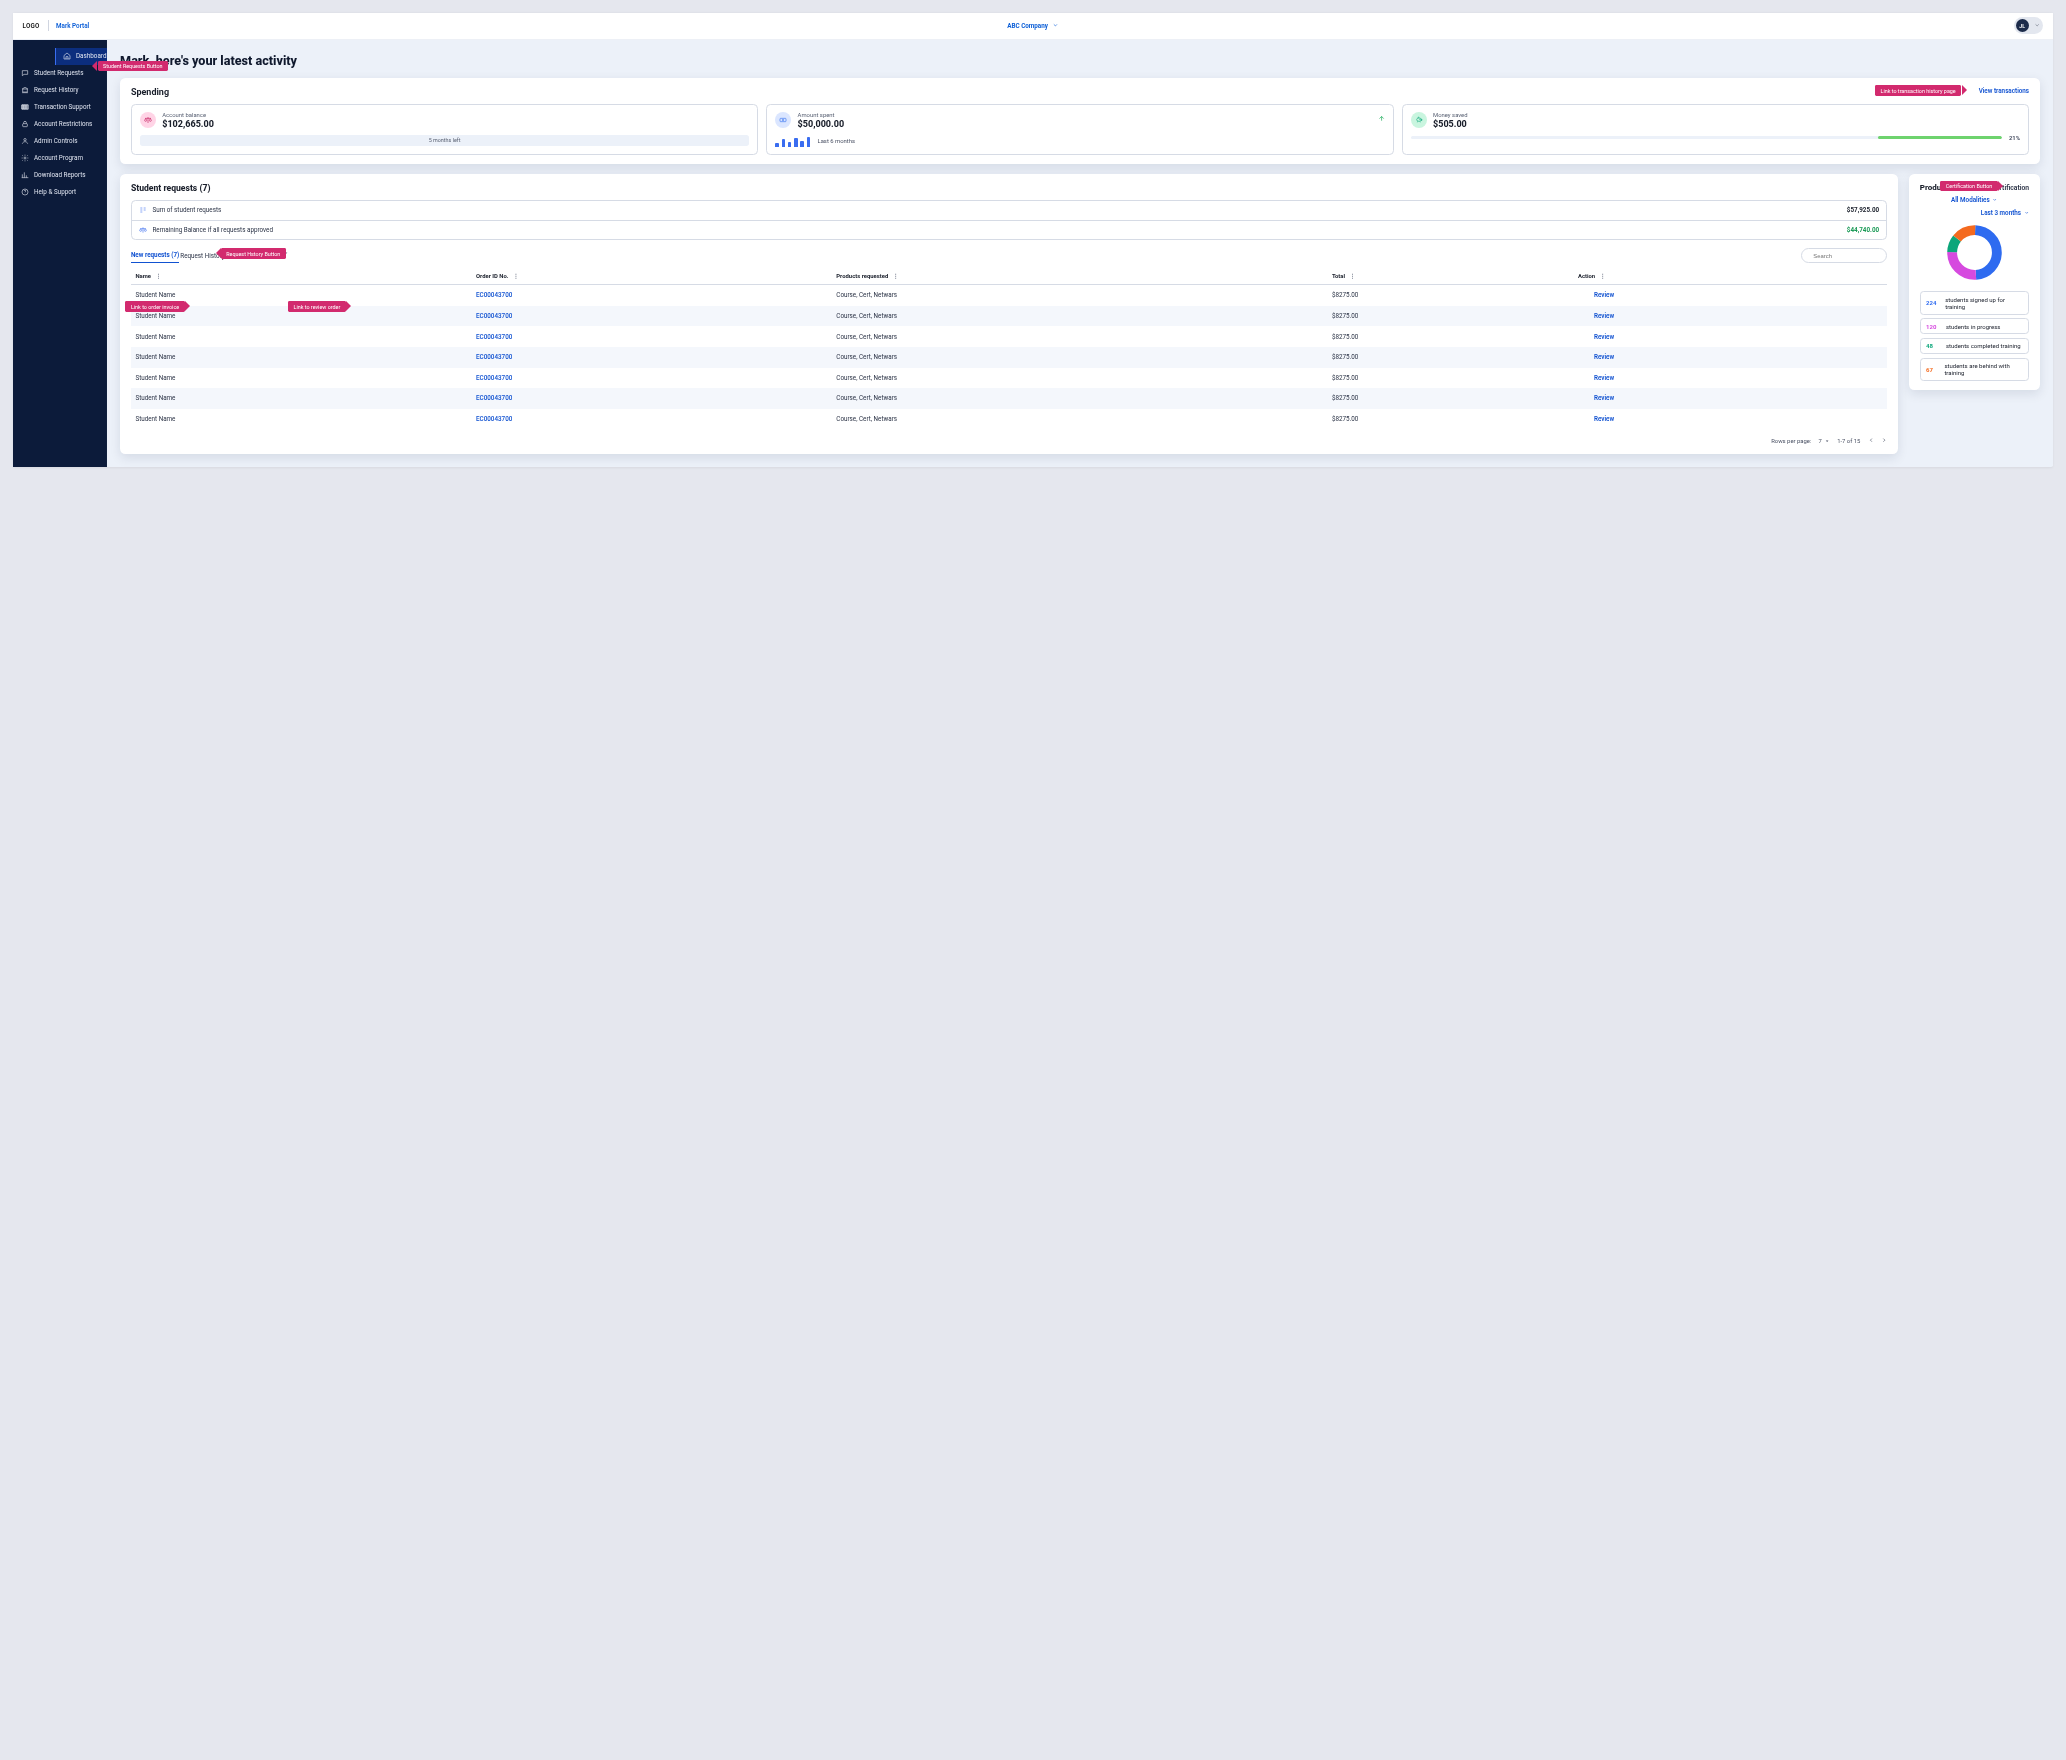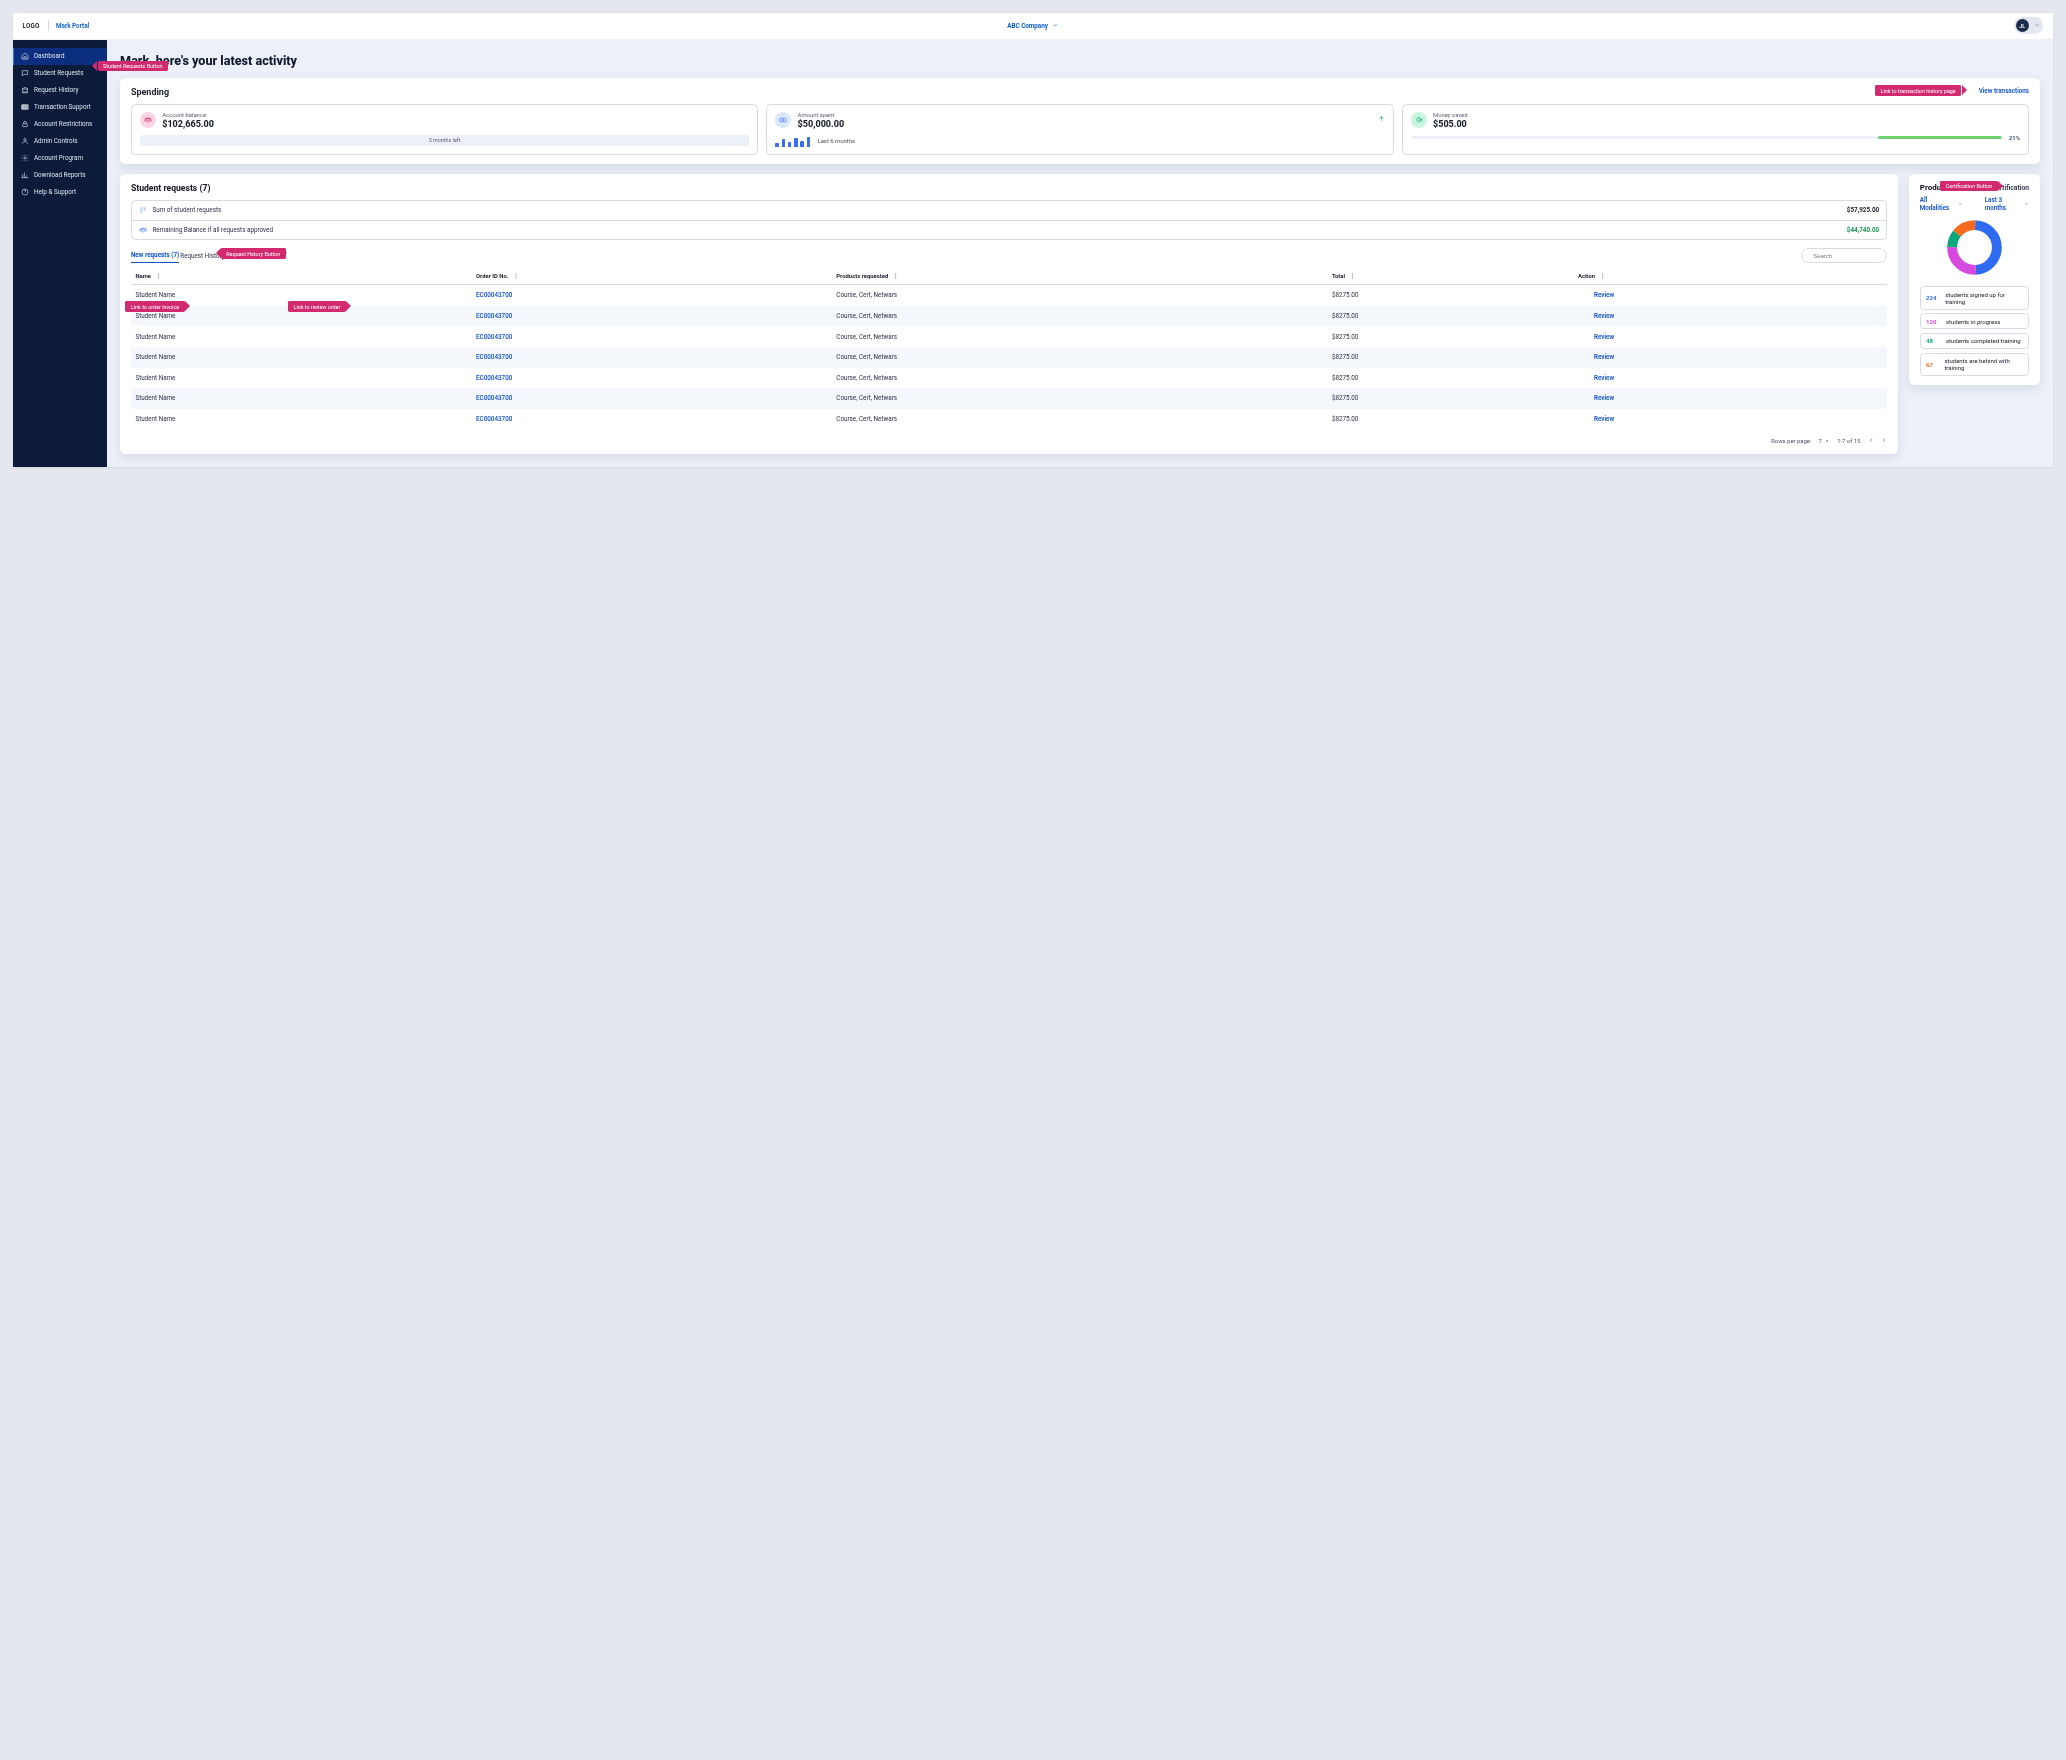--- a/index.html
+++ b/index.html
@@ -71,21 +71,21 @@
   .sidebar{
     width:94px;background:var(--navy);color:#e9ecf5;padding:8px 0 10.8px;
     border-radius:0 0 0 0;
     box-shadow:inset -0.5px 0 0 rgba(255,255,255,.04);
   }
   .nav{list-style:none;margin:0;padding:0;}
   .nav li{
     display:flex;align-items:center;gap:5.4px;padding:4.5px 8px;font-size:6.3px;color:#dfe4f0;
     position:relative;cursor:pointer;
   }
-  .nav li.active{background:var(--navy-active);}
+  .nav li.active{background:var(--navy-active);margin-left:42px;}
   .nav li.active::before{content:"";position:absolute;left:0;top:0;bottom:0;width:1.4px;background:#3a6df0;}
   .nav svg{width:8px;height:8px;flex:none;stroke:#e9ecf5;fill:none;stroke-width:1.8;}
 
   
   .main{flex:1;padding:11.7px 13.5px 13.5px;}
   .page-title{font-size:12.6px;font-weight:800;margin:1.8px 0 10px;color:#10192e;}
 
   .card{
     background:var(--surface);border-radius:var(--radius);box-shadow:var(--shadow);padding:9px 10.8px;
   }
@@ -144,21 +144,21 @@
   .table th .dots{display:inline-block;margin-left:4.5px;color:#6a7184;}
   .table td{padding:6.3px 4.5px;font-size:6.3px;color:#2a3245;}
   .table tbody tr:nth-child(even){background:#f4f7fc;}
   .lnk{color:var(--blue-link);font-weight:500;}
   .act{color:var(--blue-link);font-weight:600;margin-left:16px;}
 
   .pager{display:flex;align-items:center;gap:7.2px;justify-content:flex-end;margin-top:8px;font-size:5.9px;color:#4a5164;}
   .pager svg{width:6.3px;height:6.3px;}
 
   
-  .right .modebar{display:flex;align-items:center;gap:22px;margin:3.6px 0 6.3px;}
+  .right .modebar{display:flex;align-items:center;gap:5px;margin:3.6px 0 6.3px;flex-direction:column;}
   .dropdown{color:var(--blue-link);font-size:6.3px;font-weight:600;display:flex;align-items:center;gap:2.7px;cursor:pointer;}
   .dropdown.right-align{margin-left:auto;}
   .donut-wrap{display:flex;justify-content:center;margin:4.5px 0 9px;}
   .legend{display:flex;flex-direction:column;gap:3.6px;}
   .legend .item{
     border:0.5px solid var(--border);border-radius:3.6px;padding:3.6px 5.4px;display:flex;align-items:center;gap:4.5px;font-size:6px;
   }
   .legend .num{font-weight:700;width:15.3px;}
   .right h2{margin:0;font-size:8px;font-weight:800;display:flex;align-items:center;gap:4.5px;}
   .right .tot{margin-left:auto;font-weight:600;font-size:6.8px;color:#2a3245;}

